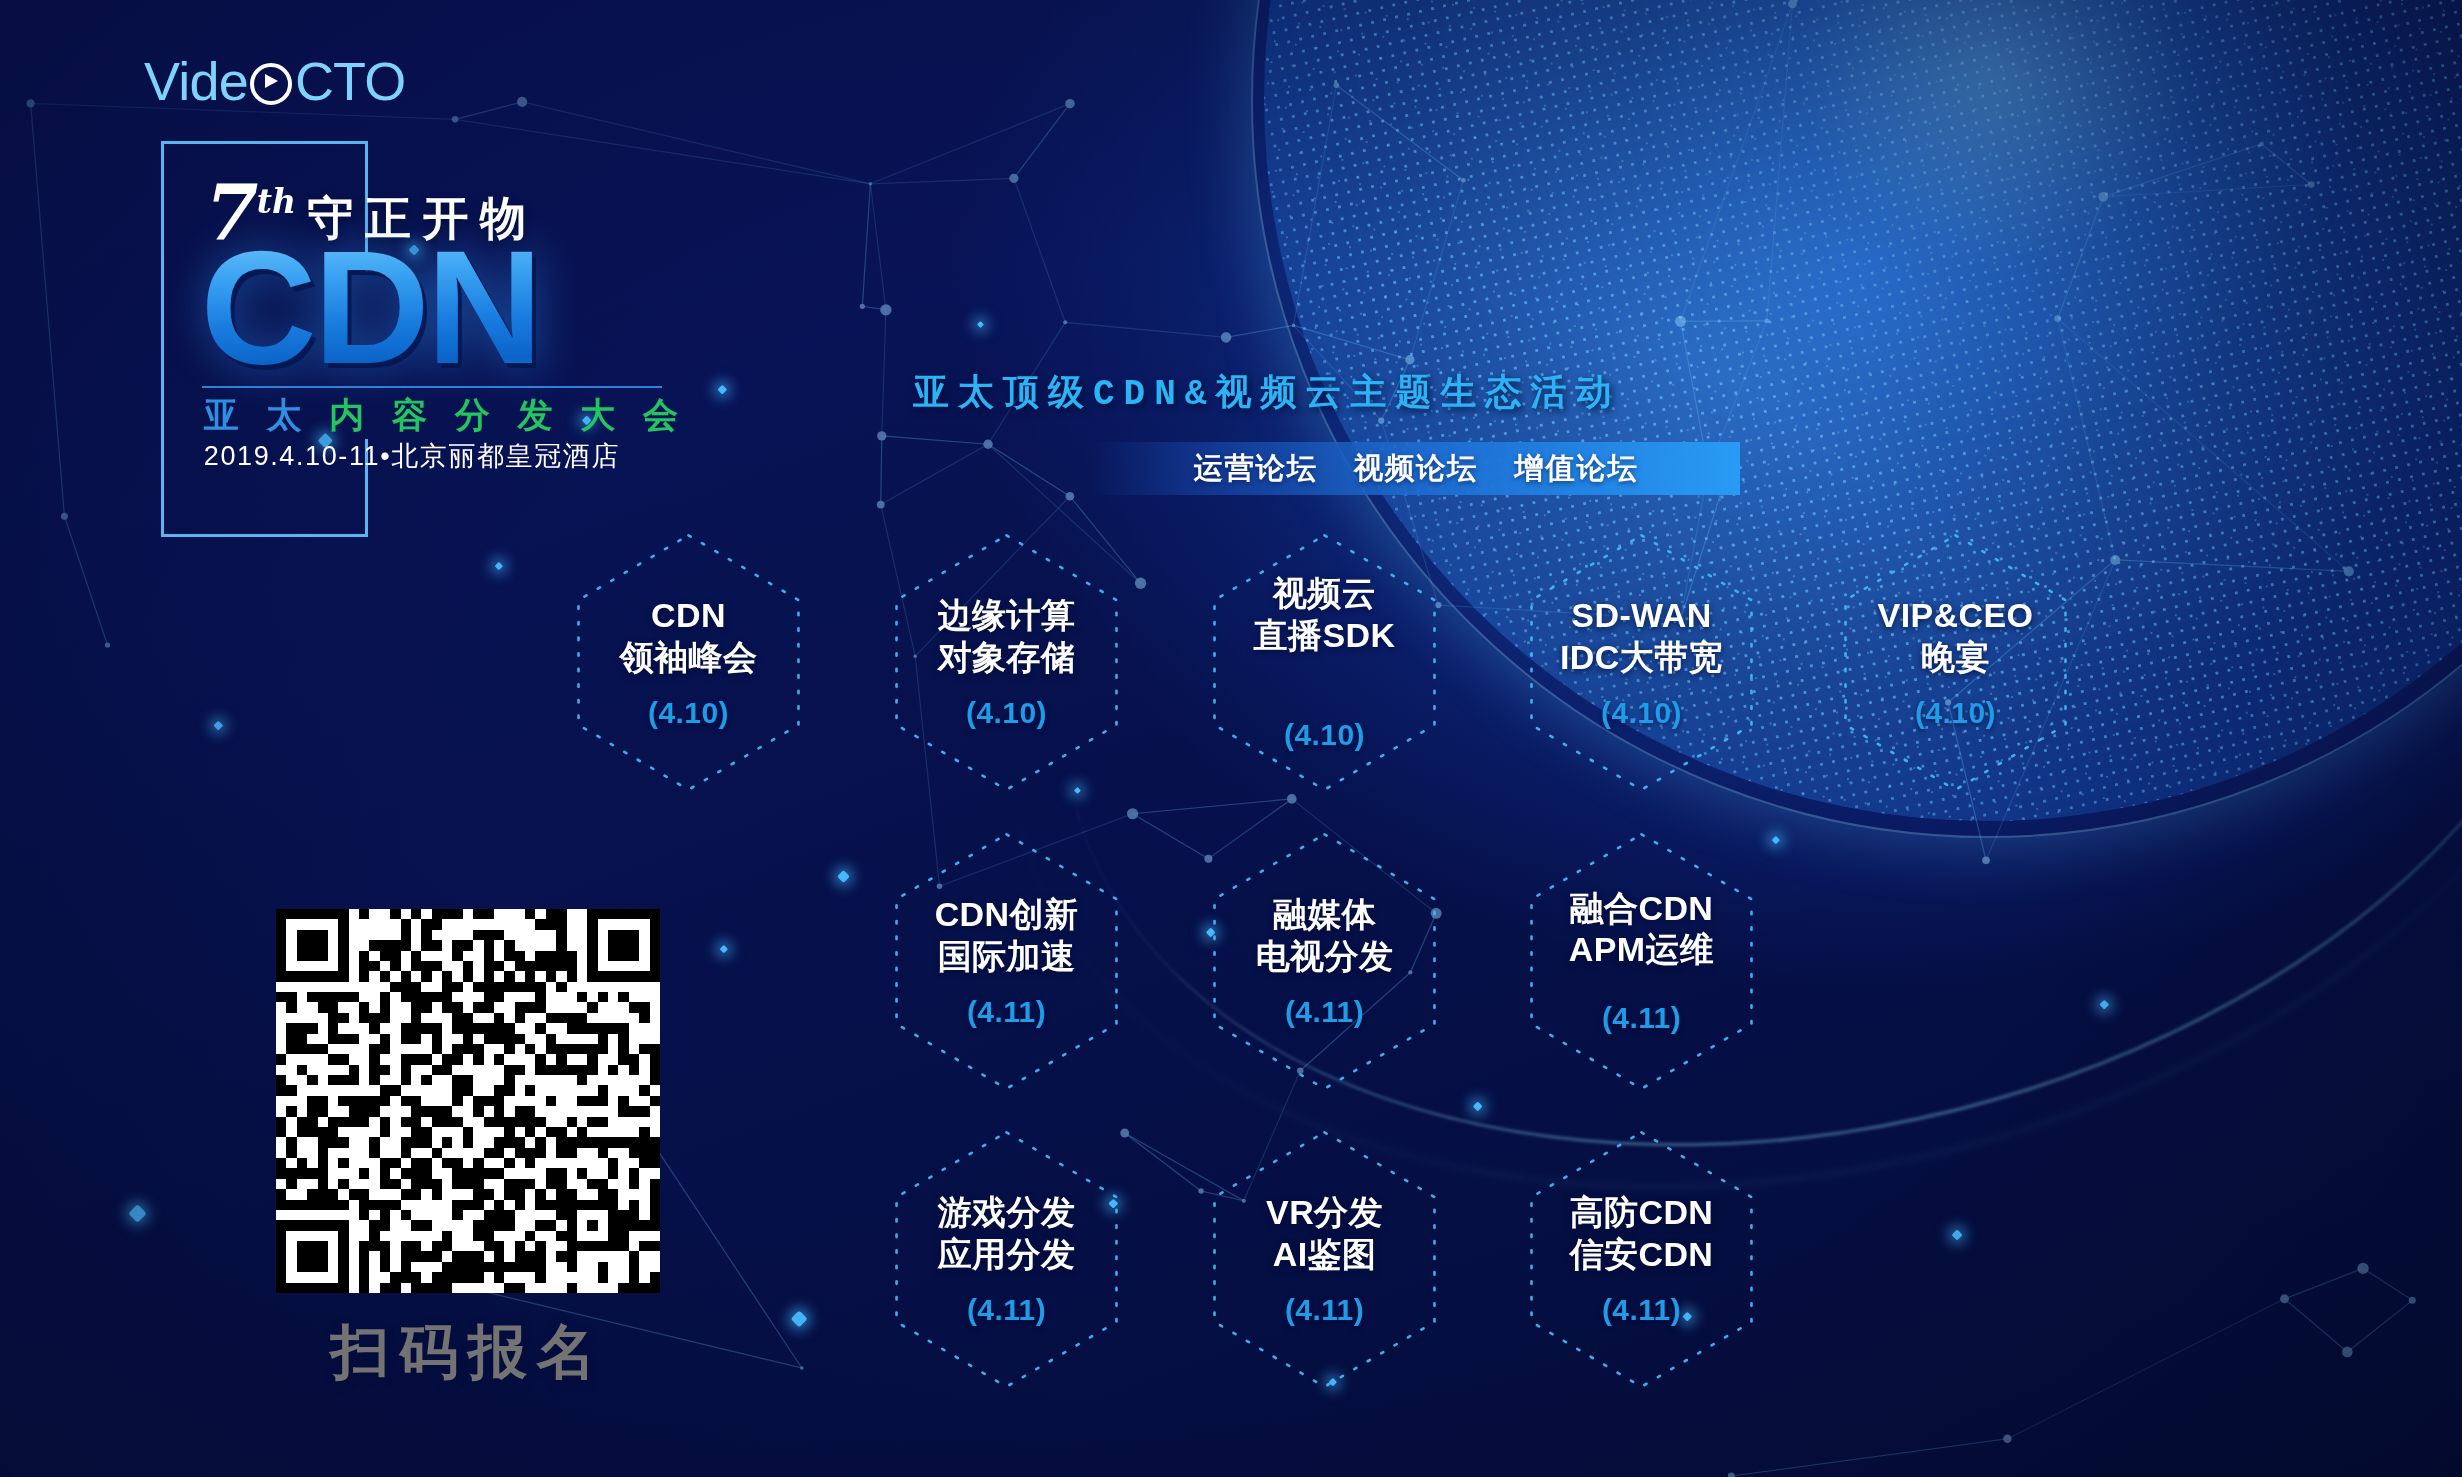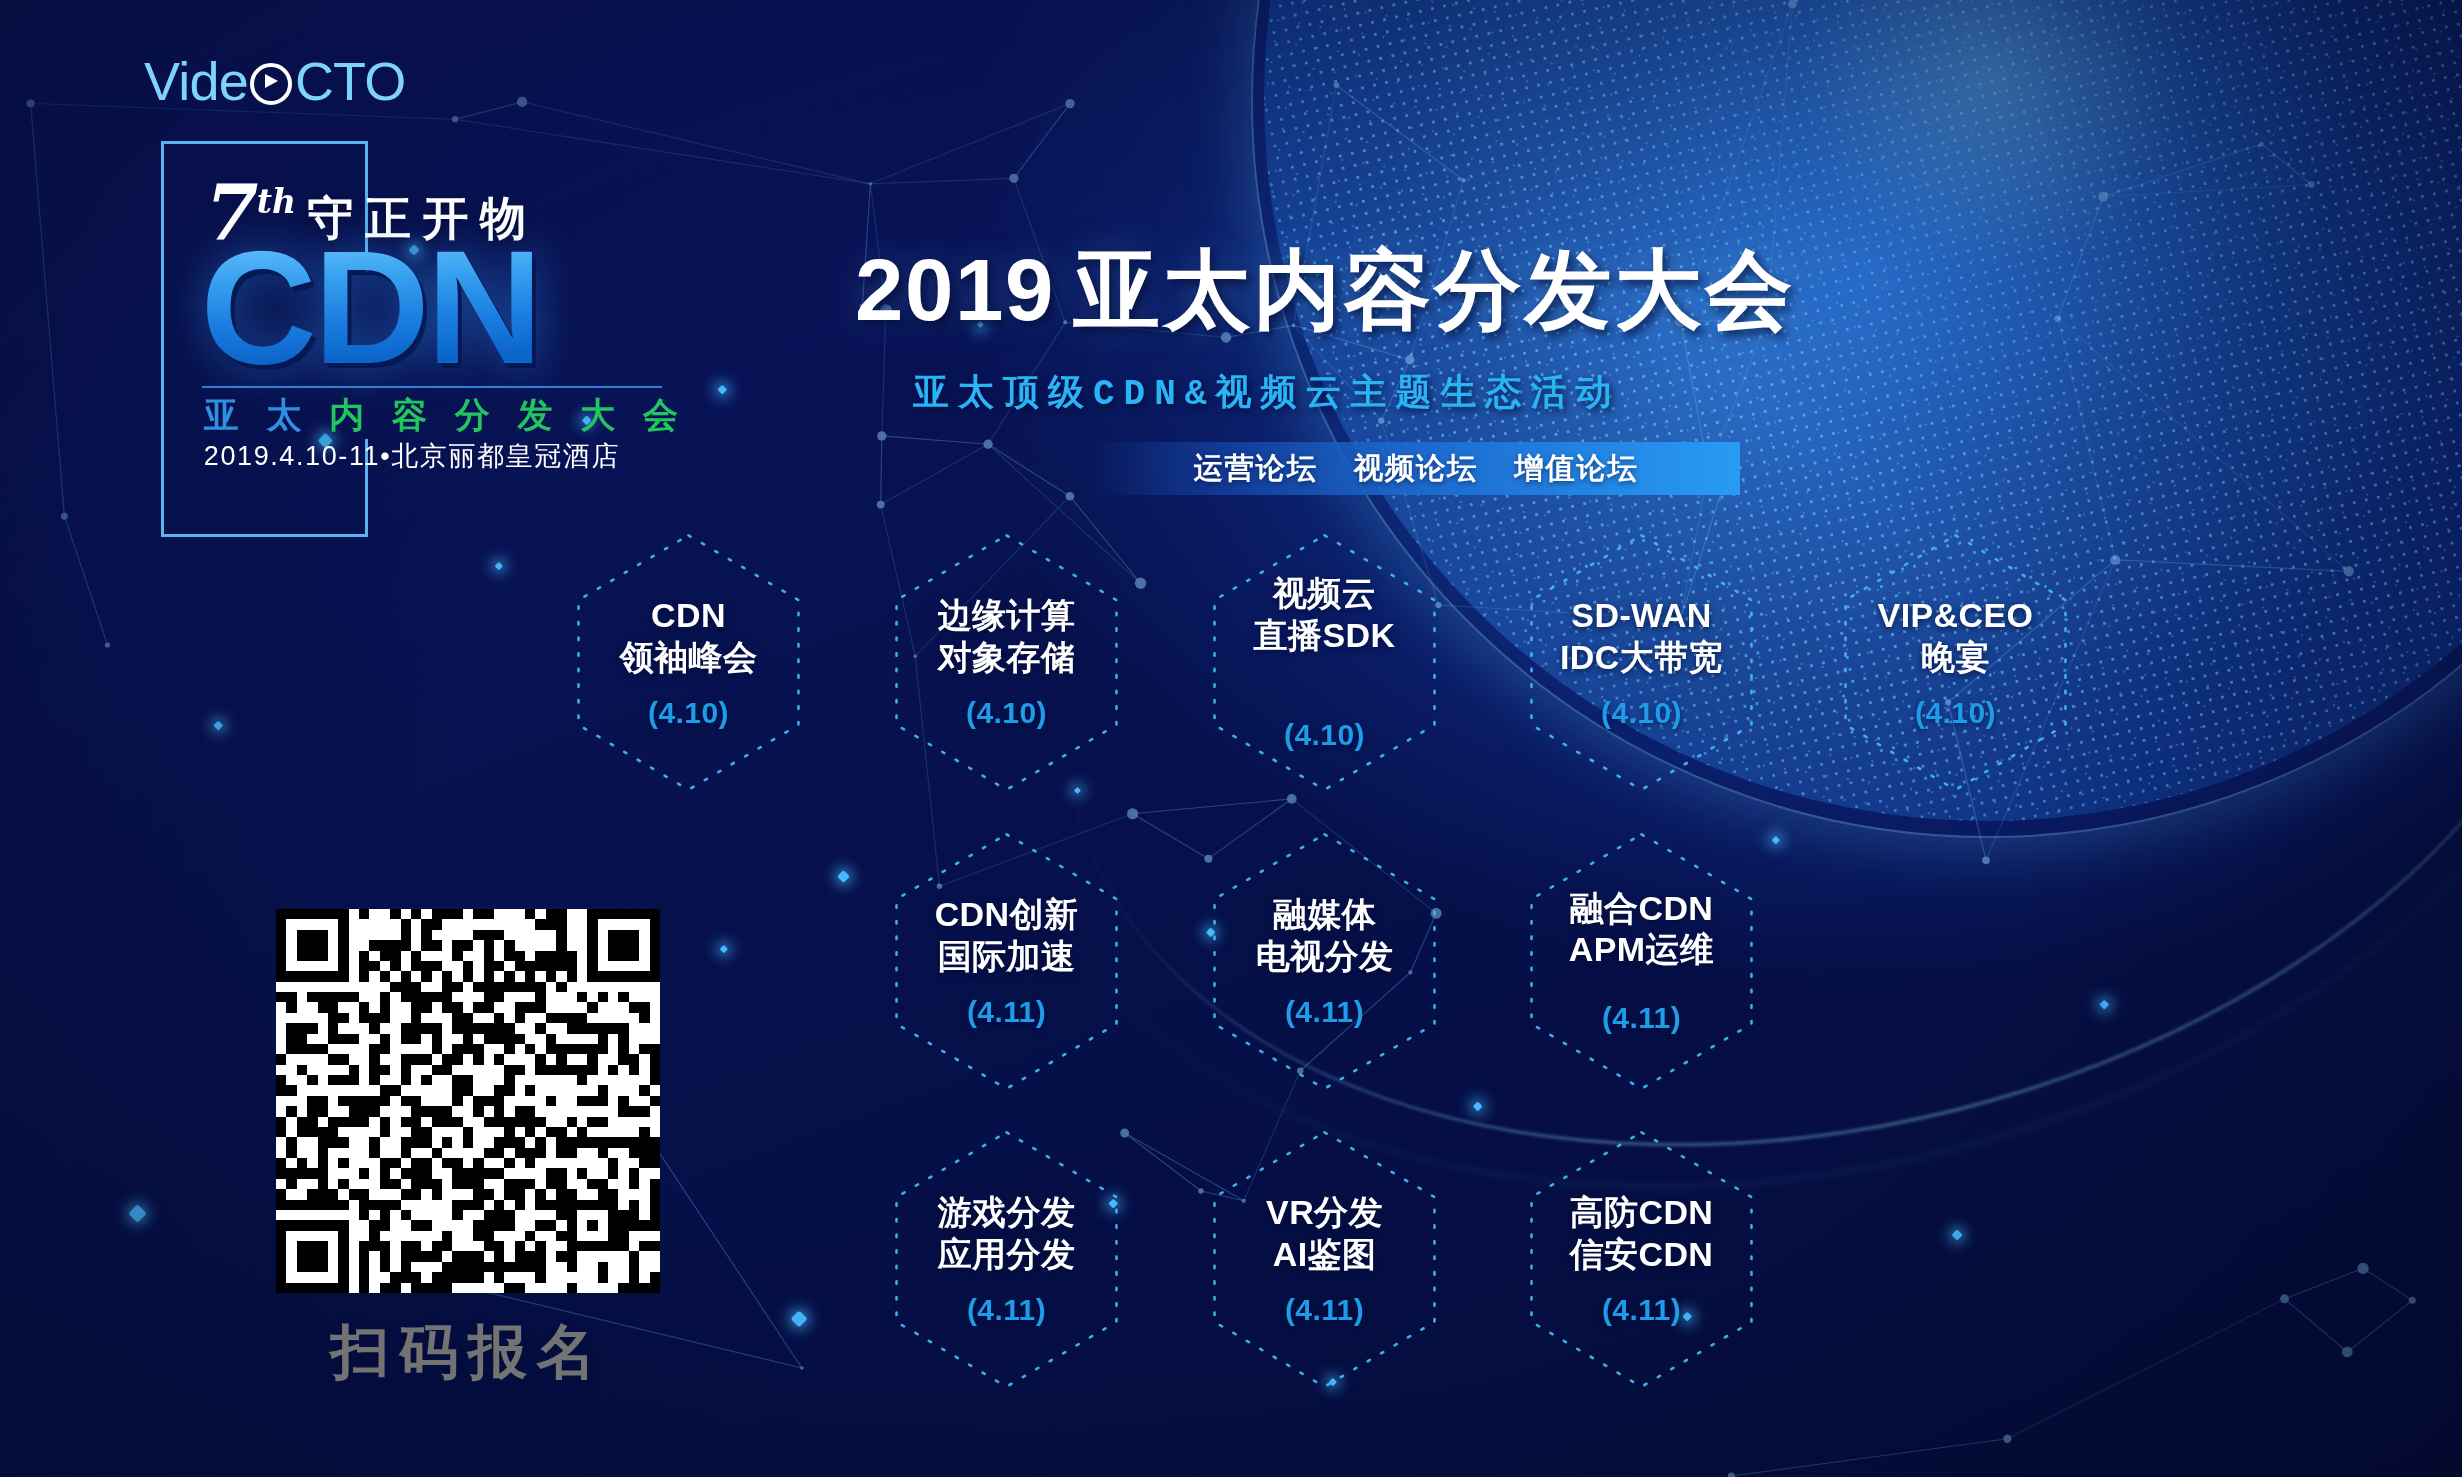--- a/index.html
+++ b/index.html
@@ -505,23 +505,20 @@
     </div>
     <div class="cdn-big">CDN</div>
     <div class="rule"></div>
     <div class="logo-sub">
       <span class="b">亚 太</span>
       <span class="w">内 容 分 发 大 会</span>
     </div>
     <div class="logo-date">2019.4.10-11•北京丽都皇冠酒店</div>
   </div>
 
-  <div class="main-title">
-    <span class="yr">2019</span><span>亚太内容分发大会</span>
-  </div>
   <div class="main-sub">亚太顶级CDN&amp;视频云主题生态活动</div>
 
   <div class="forum-band">
     <span>运营论坛</span>
     <span>视频论坛</span>
     <span>增值论坛</span>
   </div>
 
   <div class="hexgrid" id="hexgrid">
       <div class="hex" style="left: 575px; top: 532px;">

